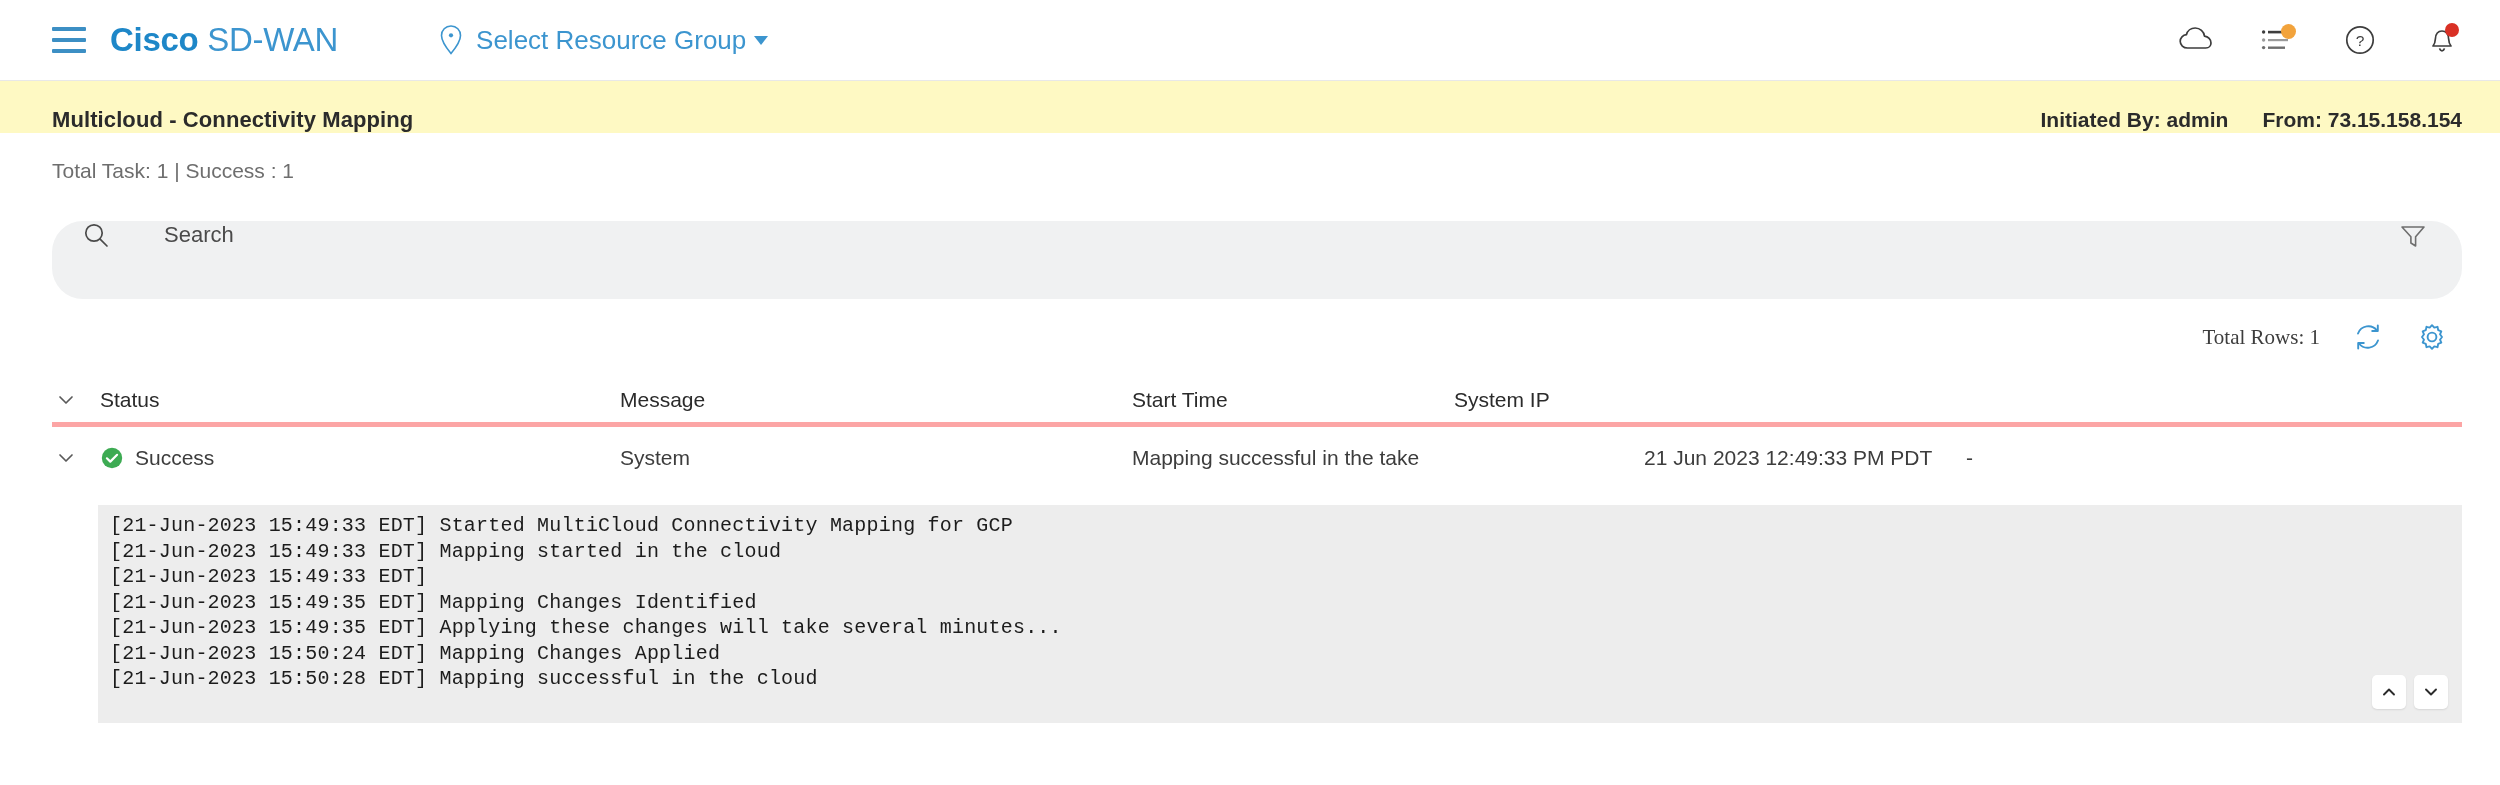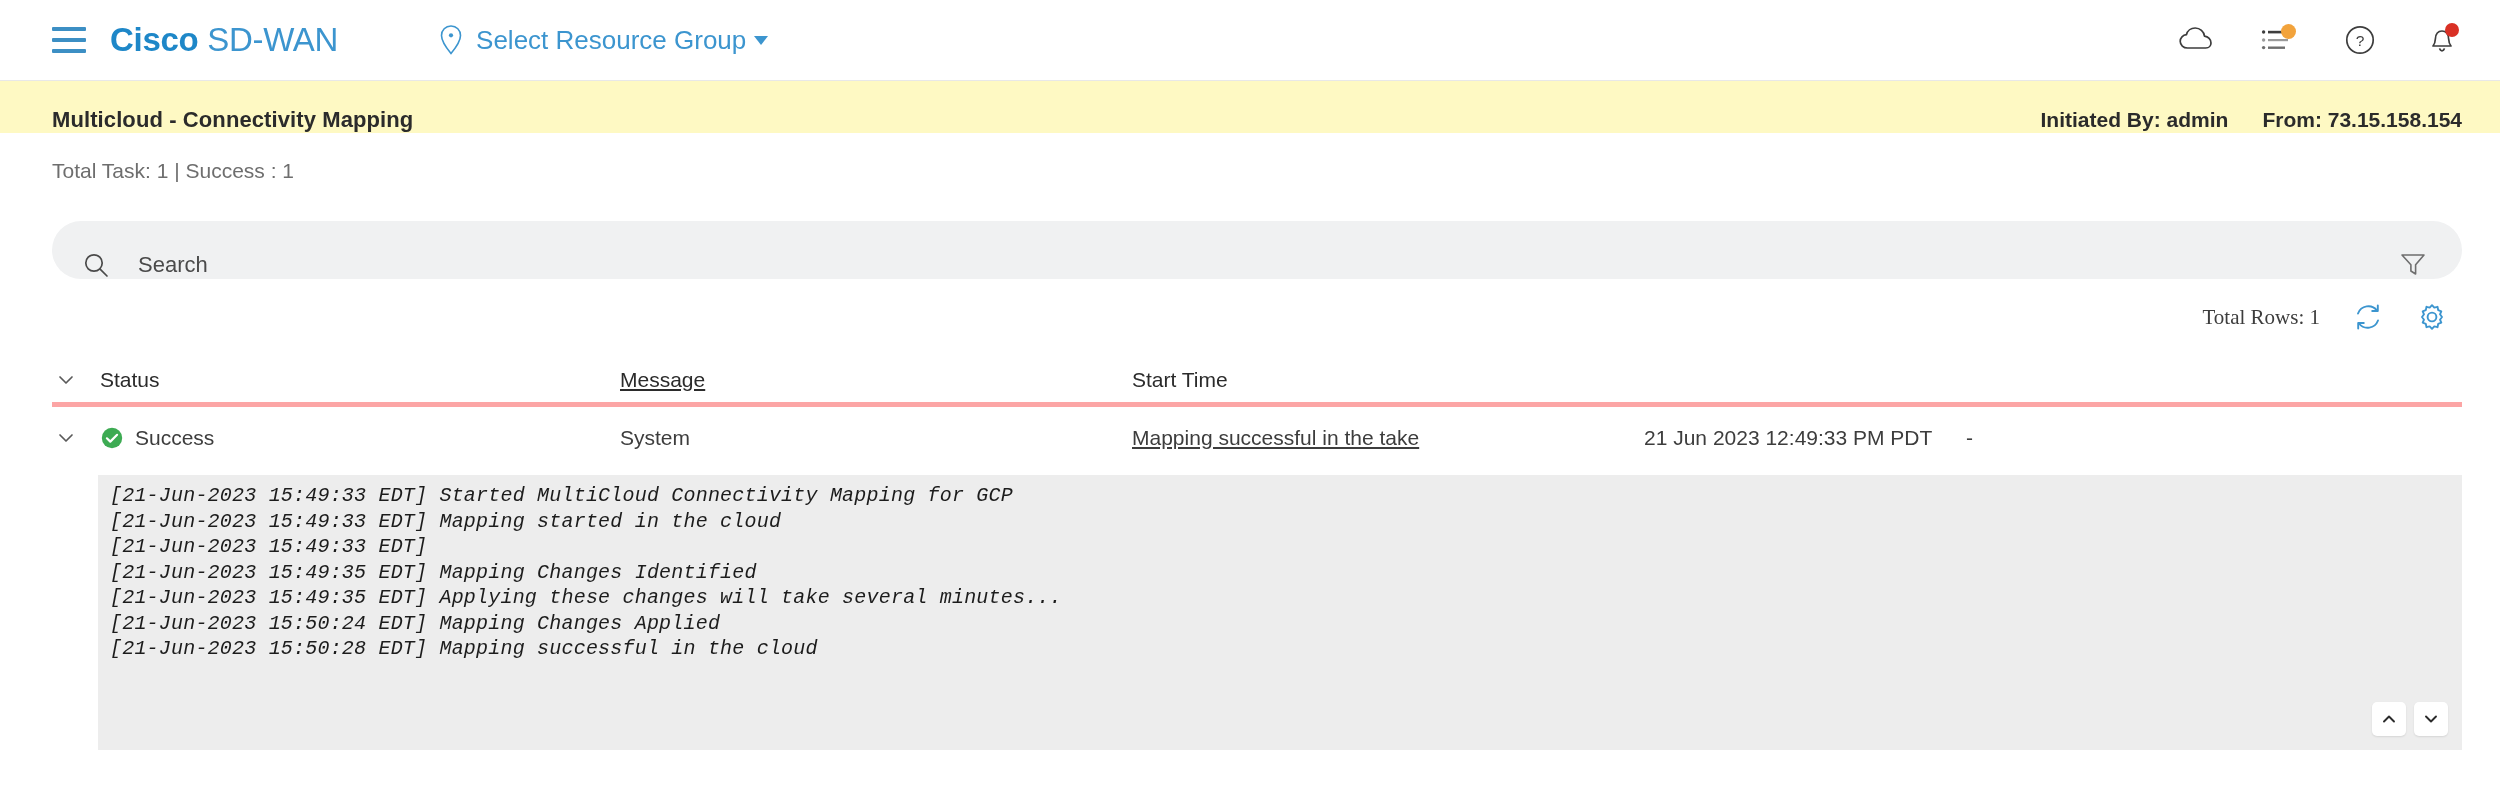--- a/index.html
+++ b/index.html
@@ -100,26 +100,27 @@
   }
   .task-summary {
     padding: 26px 38px 0 52px;
     font-size: 21px;
     color: #6e6e6e;
   }
 
   
   .search-wrap {
     margin: 38px 38px 0 52px;
-    height: 58px;
+    height: 78px;
     background: #f0f1f2;
     border-radius: 31px;
     display: flex;
-    align-items: flex-end;
+    align-items: flex-start;
     padding: 0 34px 0 30px;
+    gap: 26px;
   }
   .search-icon { display: flex; align-items: center; margin-right: 26px; }
   .search-input {
     flex: 1;
     border: none;
     background: transparent;
     outline: none;
     font-family: "Liberation Sans", sans-serif;
     font-size: 22px;
     color: #3d3d3d;
@@ -147,21 +148,21 @@
   .tbl-head {
     height: 50px;
     border-bottom: 5px solid #fca5a5;
   }
   .tbl-body-row {
     height: 62px;
   }
   .col-exp { width: 48px; flex: 0 0 48px; display: flex; align-items: center; }
   .col-status { width: 520px; flex: 0 0 520px; }
   .col-chassis { width: 512px; flex: 0 0 512px; }
-  .col-message { width: 512px; flex: 0 0 512px; text-decoration: underline; }
+  .col-message { width: 512px; flex: 0 0 512px; }
   .col-start { width: 322px; flex: 0 0 322px; }
   .col-sysip { flex: 1 1 auto; }
   .th {
     font-size: 21px;
     color: #2b2b2b;
     font-weight: normal;
   }
   .td {
     font-size: 21px;
     color: #3d3d3d;
@@ -172,26 +173,25 @@
     align-items: center;
     justify-content: center;
     width: 28px; height: 28px;
   }
   .status-cell { display: flex; align-items: center; gap: 11px; }
   .ok-icon { display: flex; align-items: center; }
 
   
   .log-console {
     position: relative;
-    margin: 6px 38px 0 98px;
-    height: 275px;
+    margin: 16px 38px 0 98px;
+    height: 218px;
     background: #ededed;
     padding: 8px 0 0 12px;
     overflow: hidden;
-    font-style: italic;
   }
   .log-line {
     font-family: "Liberation Mono", "DejaVu Sans Mono", monospace;
     font-size: 20px;
     line-height: 25.5px;
     color: #1c1c1c;
     white-space: pre;
     letter-spacing: 0.2px;
   }
   .log-scroll-btns {
@@ -321,20 +321,21 @@
     <div class="col-exp">
       <span class="chev">
         <svg width="22" height="22" viewBox="0 0 22 22">
           <path d="M5 8 L11 14 L17 8" fill="none" stroke="#5a5a5a" stroke-width="1.7" stroke-linecap="round" stroke-linejoin="round"></path>
         </svg>
       </span>
     </div>
     <div class="col-status th">Status</div>
     <div class="col-message th">Message</div>
     <div class="col-start th">Start Time</div>
+    <div class="col-sysip th">System IP</div>
   </div>
 
   <div class="tbl-row tbl-body-row">
     <div class="col-exp">
       <span class="chev">
         <svg width="22" height="22" viewBox="0 0 22 22">
           <path d="M5 8 L11 14 L17 8" fill="none" stroke="#5a5a5a" stroke-width="1.7" stroke-linecap="round" stroke-linejoin="round"></path>
         </svg>
       </span>
     </div>

